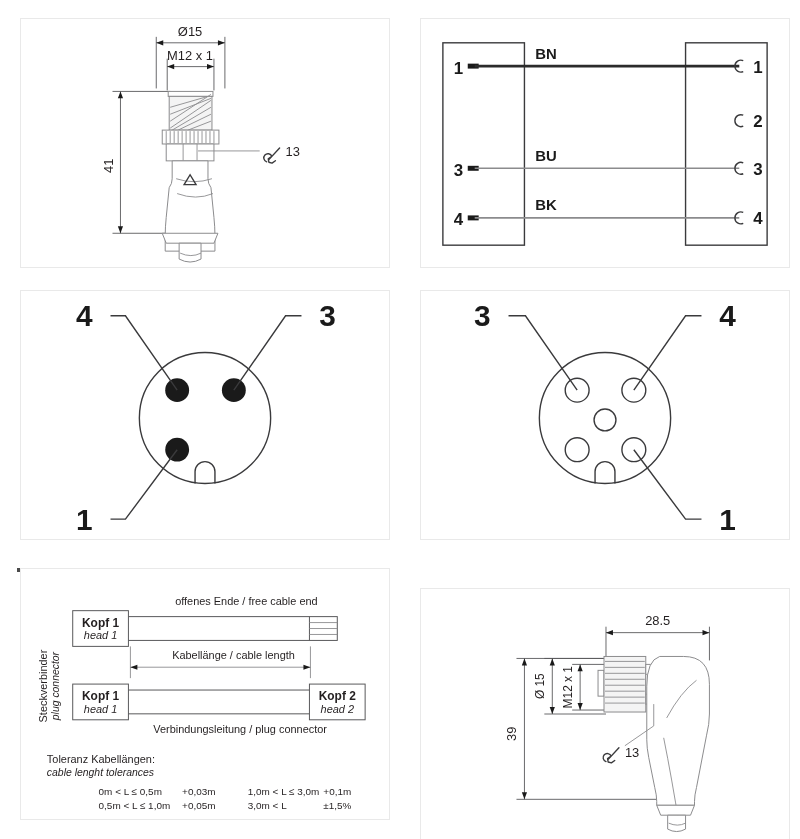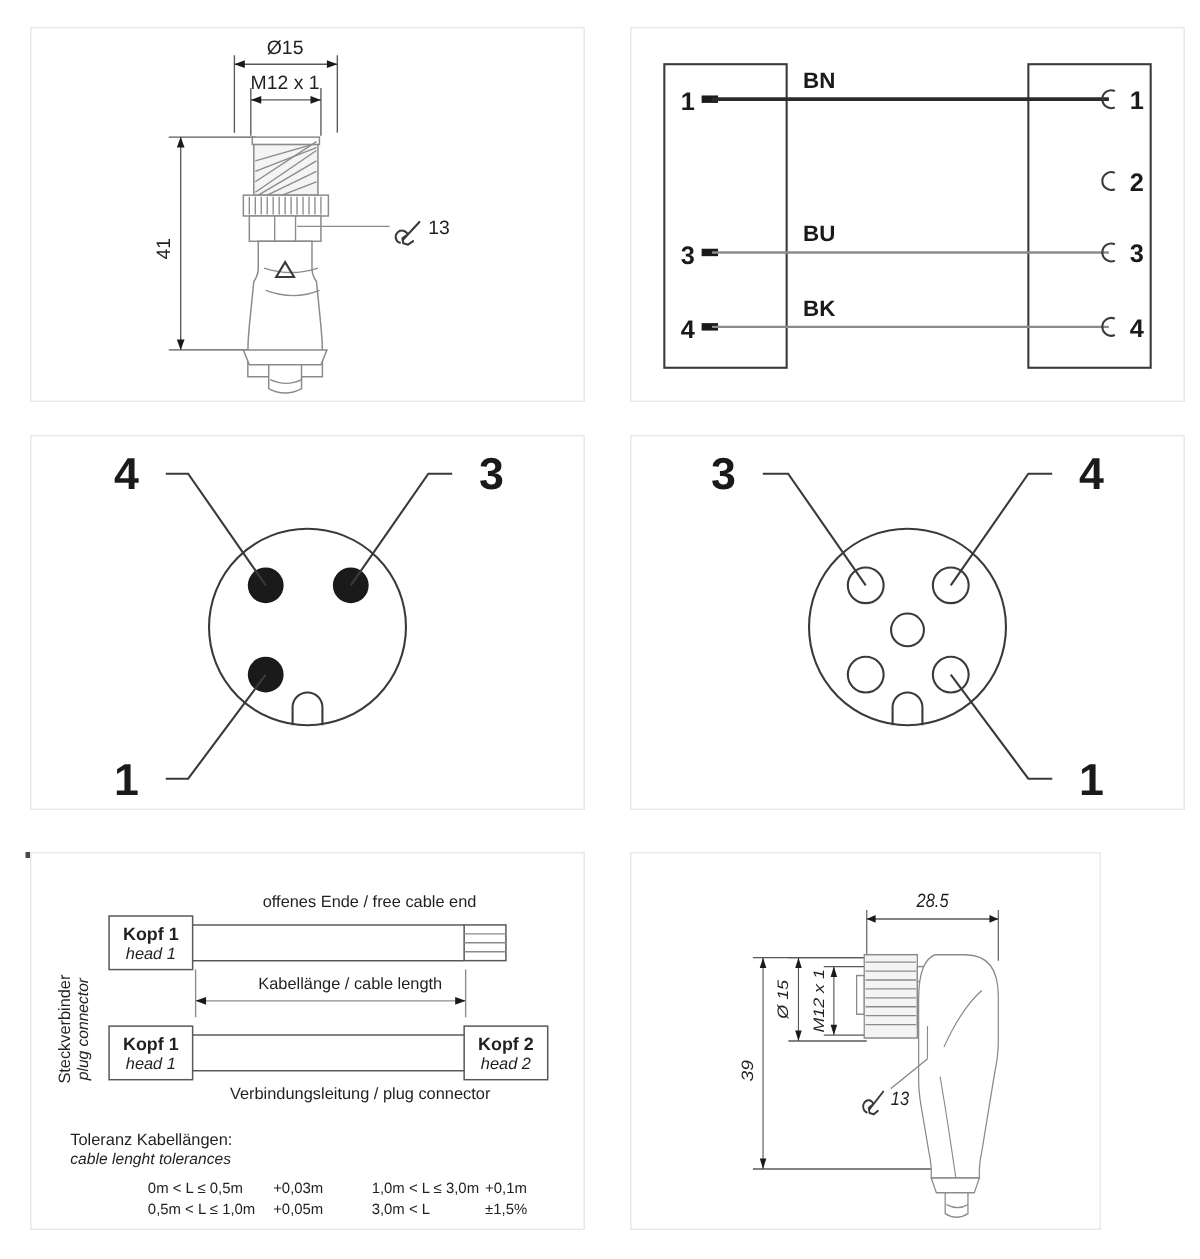--- a/index.html
+++ b/index.html
@@ -18,21 +18,21 @@
     position:absolute;
     background:#ffffff;
     border:1.5px solid #e9e9e9;
     box-sizing:border-box;
   }
   #panel-straight-connector{left:20px;top:18px;width:370px;height:250px;}
   #panel-wiring-diagram   {left:420px;top:18px;width:370px;height:250px;}
   #panel-pinout-male      {left:20px;top:290px;width:370px;height:250px;}
   #panel-pinout-female    {left:420px;top:290px;width:370px;height:250px;}
   #panel-cable-length     {left:20px;top:568px;width:370px;height:252px;}
-  #panel-angled-connector {left:420px;top:568px;width:314px;height:252px;font-style:italic;}
+  #panel-angled-connector {left:420px;top:588px;width:370px;height:252px;}
 
   .stray-dot{
     position:absolute;left:17px;top:568px;width:4px;height:4px;
     background:#4a4a4a;
   }
 
   svg{display:block;width:100%;height:100%;}
   .ln{fill:none;stroke:#58585a;stroke-width:1;}
   .ln-d{fill:none;stroke:#3a3a3c;stroke-width:1.4;}
   .ln-thick{fill:none;stroke:#2b2b2b;stroke-width:2.6;}

